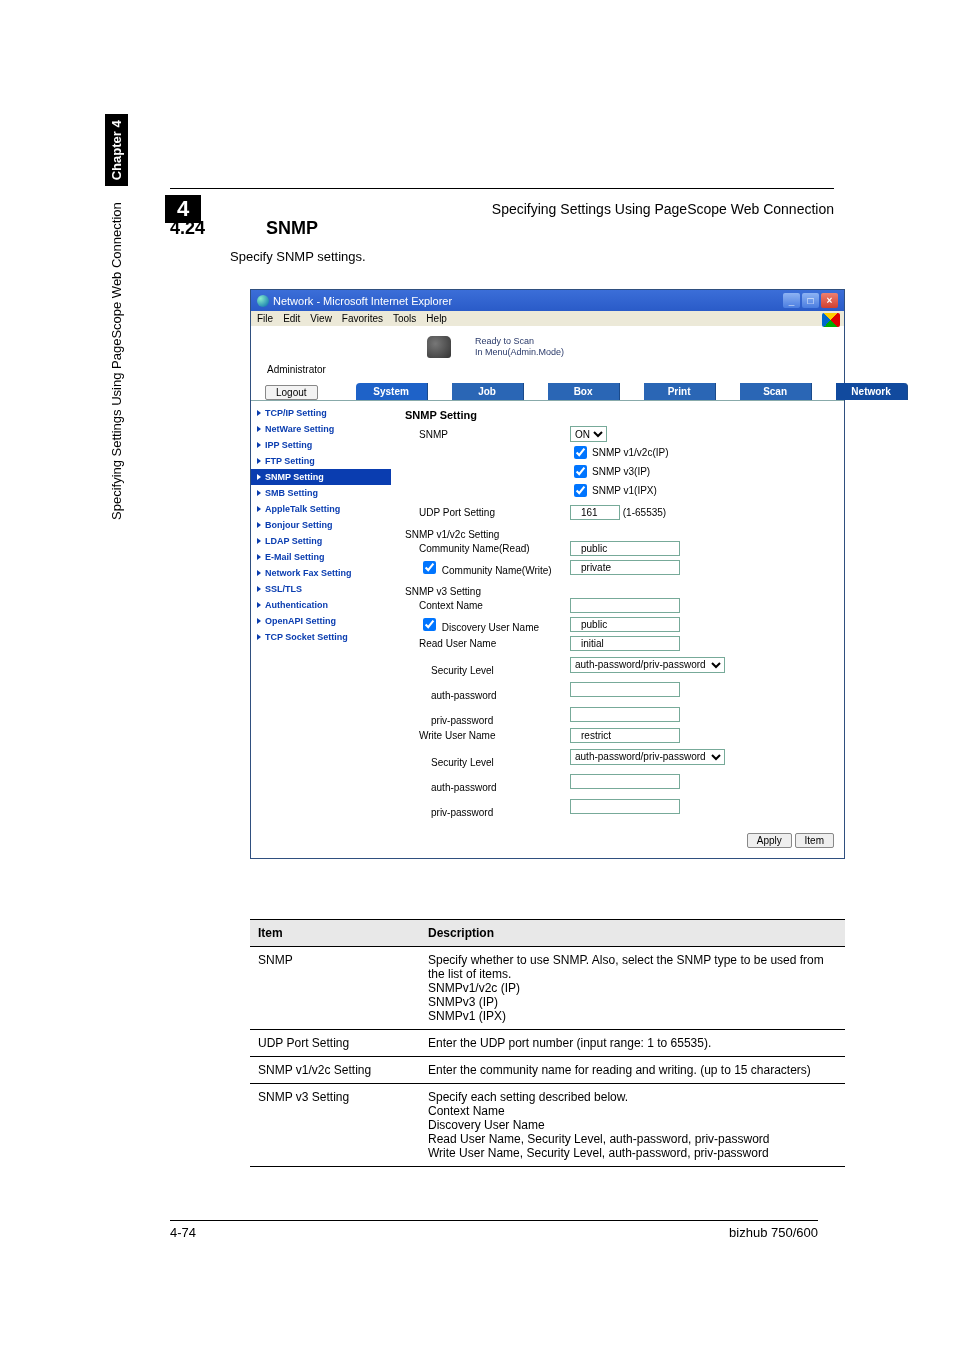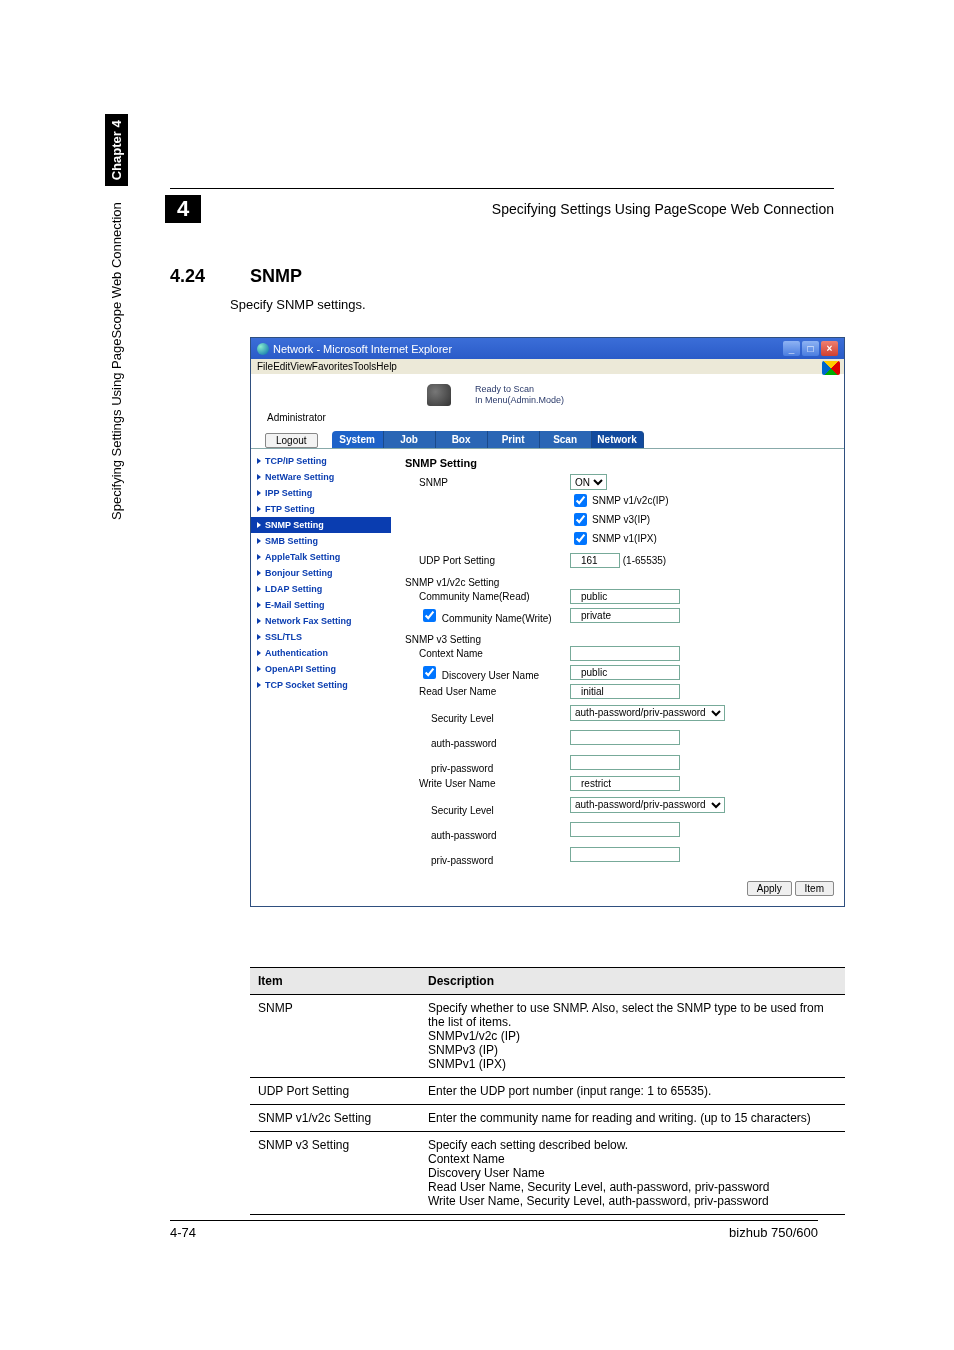--- a/index.html
+++ b/index.html
@@ -42,21 +42,22 @@
     display: flex;
     align-items: center;
     justify-content: center;
   }
   .header-title {
     font-size: 14px;
     margin-left: auto;
   }
   .section-row {
     display: flex;
-    margin-top: 76px;
+    margin-top: 28px;
+    gap: 16px;
   }
   .section-num {
     font-size: 18px;
     font-weight: bold;
     width: 80px;
   }
   .section-title {
     font-size: 18px;
     font-weight: bold;
   }
@@ -88,20 +89,21 @@
     display: inline-flex; align-items:center; justify-content:center;
     background: linear-gradient(#8eb3f3,#4a7de0);
     color:#fff; font-weight:bold; font-size:10px;
     border-radius: 2px;
   }
   .winbtn.close { background: linear-gradient(#f08070,#d04030); }
   .menubar {
     background: #ece9d8;
     padding: 2px 6px;
     display: flex;
+    gap: 10px;
     color: #000;
     position: relative;
   }
   .menubar .flag {
     position:absolute; right:4px; top:2px;
     width:18px; height:14px;
     background: conic-gradient(from 45deg, #d00 0 25%, #0a0 0 50%, #06c 0 75%, #fc0 0 100%);
     border-radius:2px;
   }
   .content-area {
@@ -129,22 +131,23 @@
     background:#fff;
     position:relative;
   }
   .logout-btn {
     border:1px solid #888; background:#f3f3f3; padding:1px 10px;
     font-size:10px; margin-right:10px; border-radius:2px;
   }
   .tabs { display:flex; margin-left:4px; }
   .tab {
     background:#2a66b5; color:#fff; font-size:10px; font-weight:bold;
-    padding:3px 0; width:52px; text-align:center;
+    padding:3px 0; width:72px; text-align:center;
     border-right:1px solid #1a4a8a;
+    margin-left:24px;
   }
   .tab.active { background:#114a9e; }
   .tab.first { border-radius:4px 0 0 0; }
   .tab.last { border-radius:0 4px 0 0; }
   .tab.system { background:#1e62c8; }
   .maingrid {
     display:flex;
     border-top:1px solid #8aa;
   }
   .sidenav {

